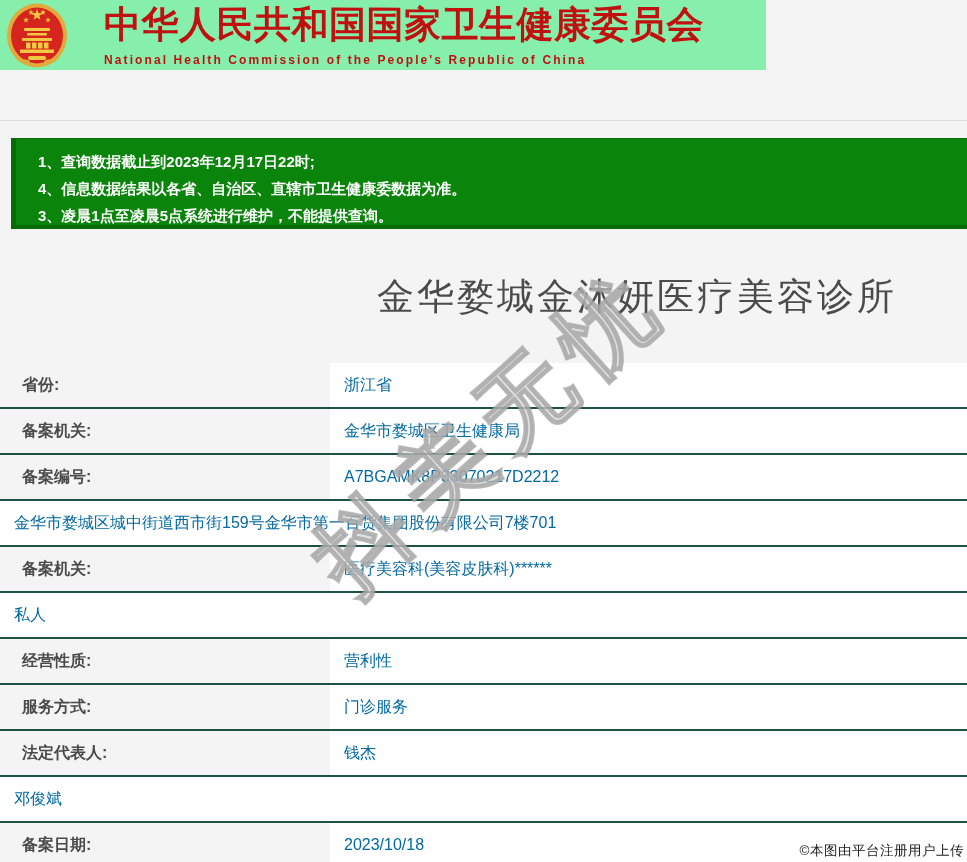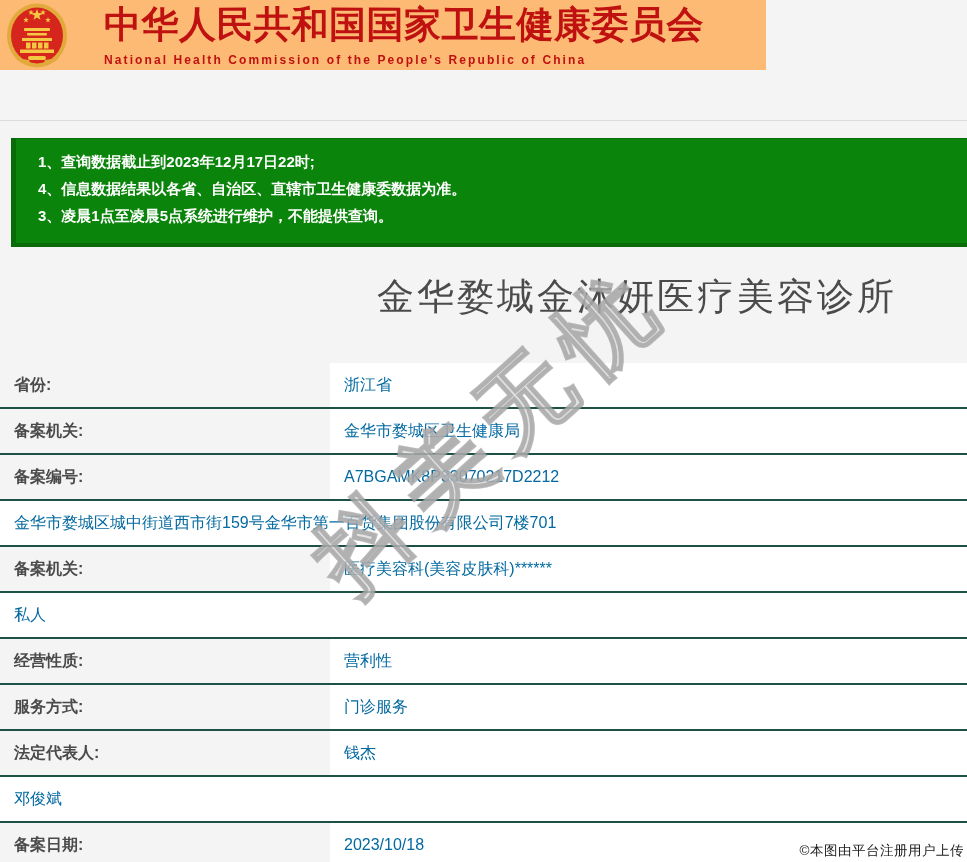--- a/index.html
+++ b/index.html
@@ -4,41 +4,41 @@
 <style>
   html { background:#fff; }
   body {
     width:967px; height:862px; margin:0; overflow:hidden; position:relative;
     background:#f4f4f4; font-family:"Liberation Sans", sans-serif;
   }
 
   
   .header {
     position:absolute; top:0; left:0; width:766px; height:70px;
-    background:#fdba74;
+    background:#86efac;
   }
   .emblem { position:absolute; left:5px; top:2px; }
   .header-text { position:absolute; left:104px; top:1px; white-space:nowrap; }
   .title-cn {
     font-size:37px; font-weight:bold; color:#c01111;
     letter-spacing:0.5px; line-height:47px;
   }
   .title-en {
     font-size:12px; font-weight:bold; color:#c01111;
     letter-spacing:2.1px; margin-top:5px;
   }
 
   .band-divider {
     position:absolute; top:120px; left:0; width:967px; height:1px;
     background:#dcdcdc;
   }
 
   
   .notice {
-    position:absolute; top:138px; left:11px; width:956px; height:109px;
+    position:absolute; top:138px; left:11px; width:956px; height:91px;
     box-sizing:border-box;
     background:#0a840a;
     border-left:5px solid #076c07;
     border-bottom:4px solid #076c07;
     border-top:1px solid #076c07;
     padding:9px 10px 0 22px;
   }
   .notice-line {
     font-size:15px; font-weight:bold; color:#ffffff; line-height:27px;
     white-space:nowrap;
@@ -49,21 +49,21 @@
     position:absolute; top:272px; left:377px;
     font-size:37px; color:#4b4b4b; letter-spacing:3px; white-space:nowrap;text-align:right;
   }
 
   
   .record-table { position:absolute; top:363px; left:0; width:967px; }
   .row { display:flex; height:44px; border-bottom:2px solid #1e5146; }
   .row:last-child { border-bottom:none; }
   .cell-label {
     width:330px; box-sizing:border-box; background:#f4f4f4;
-    display:flex; align-items:center; padding-left:14px;
+    display:flex; align-items:center; padding-left:22px;
     font-size:16px; font-weight:bold; color:#4a4a4a;
   }
   .cell-value {
     flex:1; background:#ffffff;
     display:flex; align-items:center; padding-left:14px;
     font-size:16px; color:#0369a1;
   }
 
   
   .watermark {

